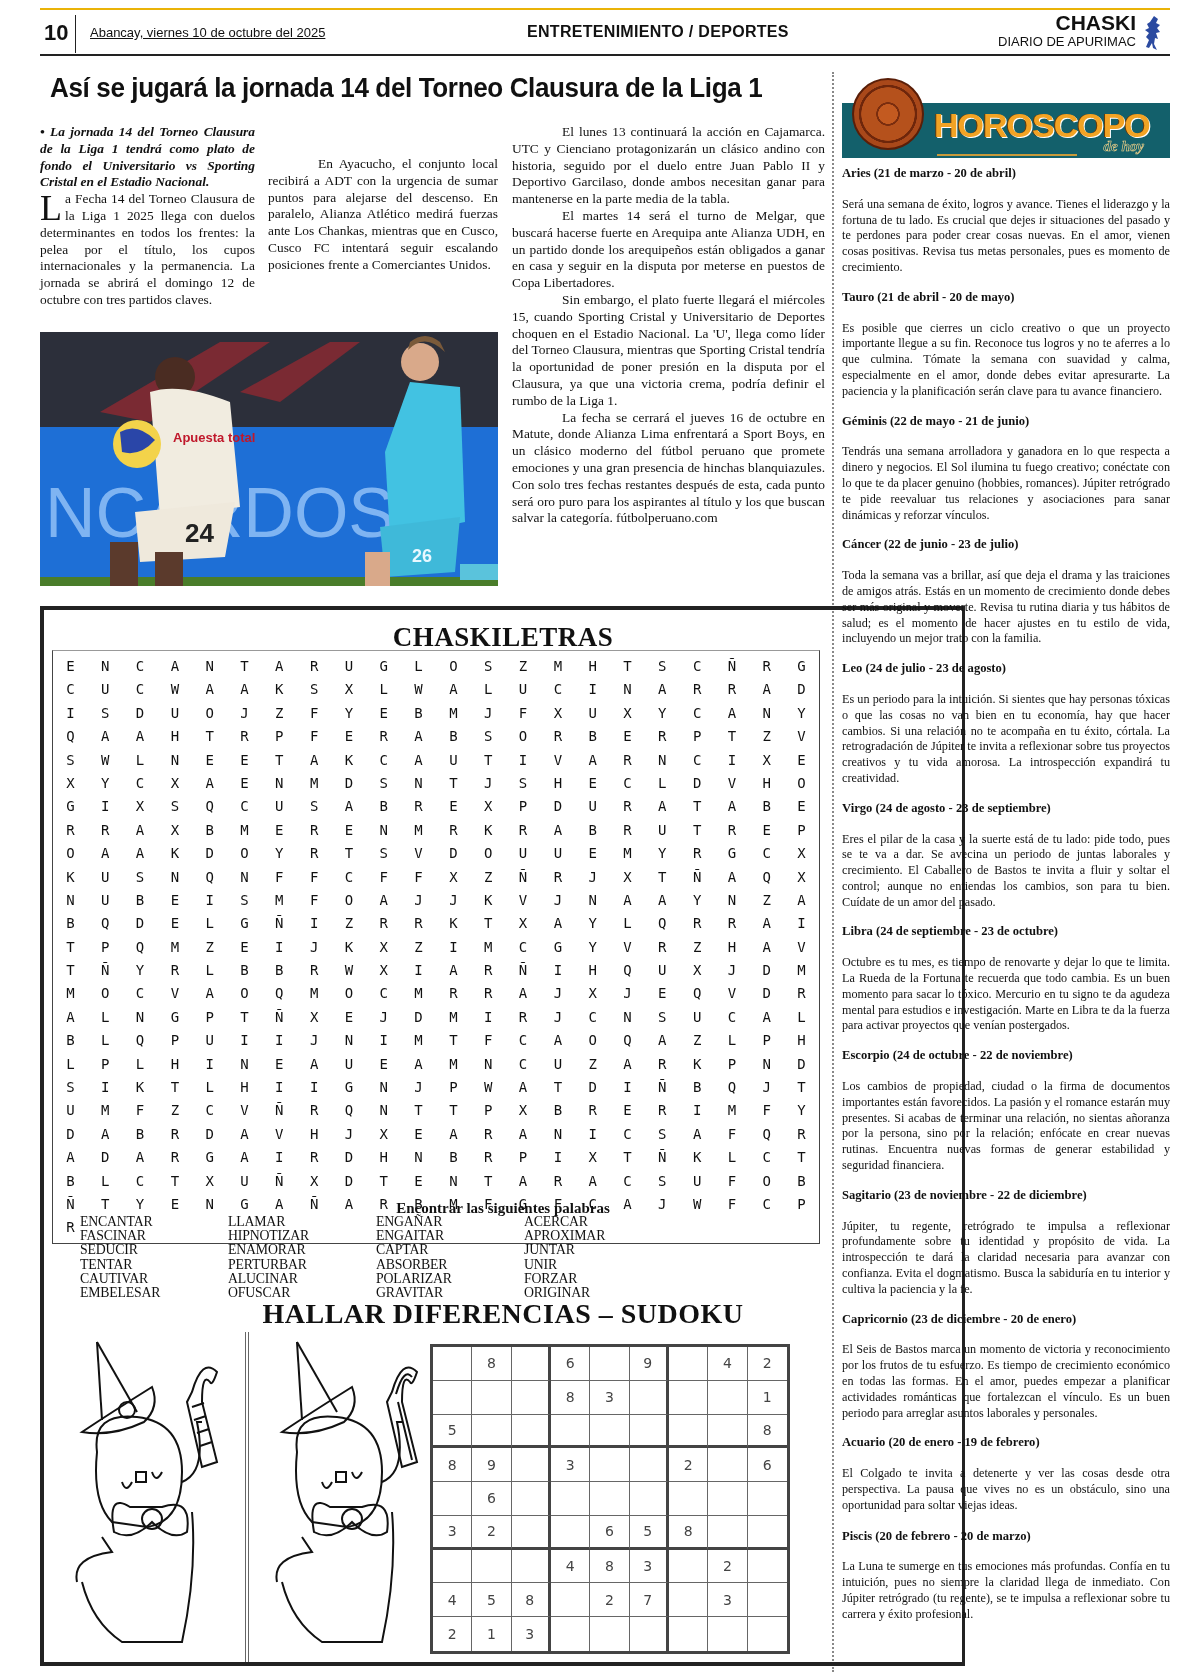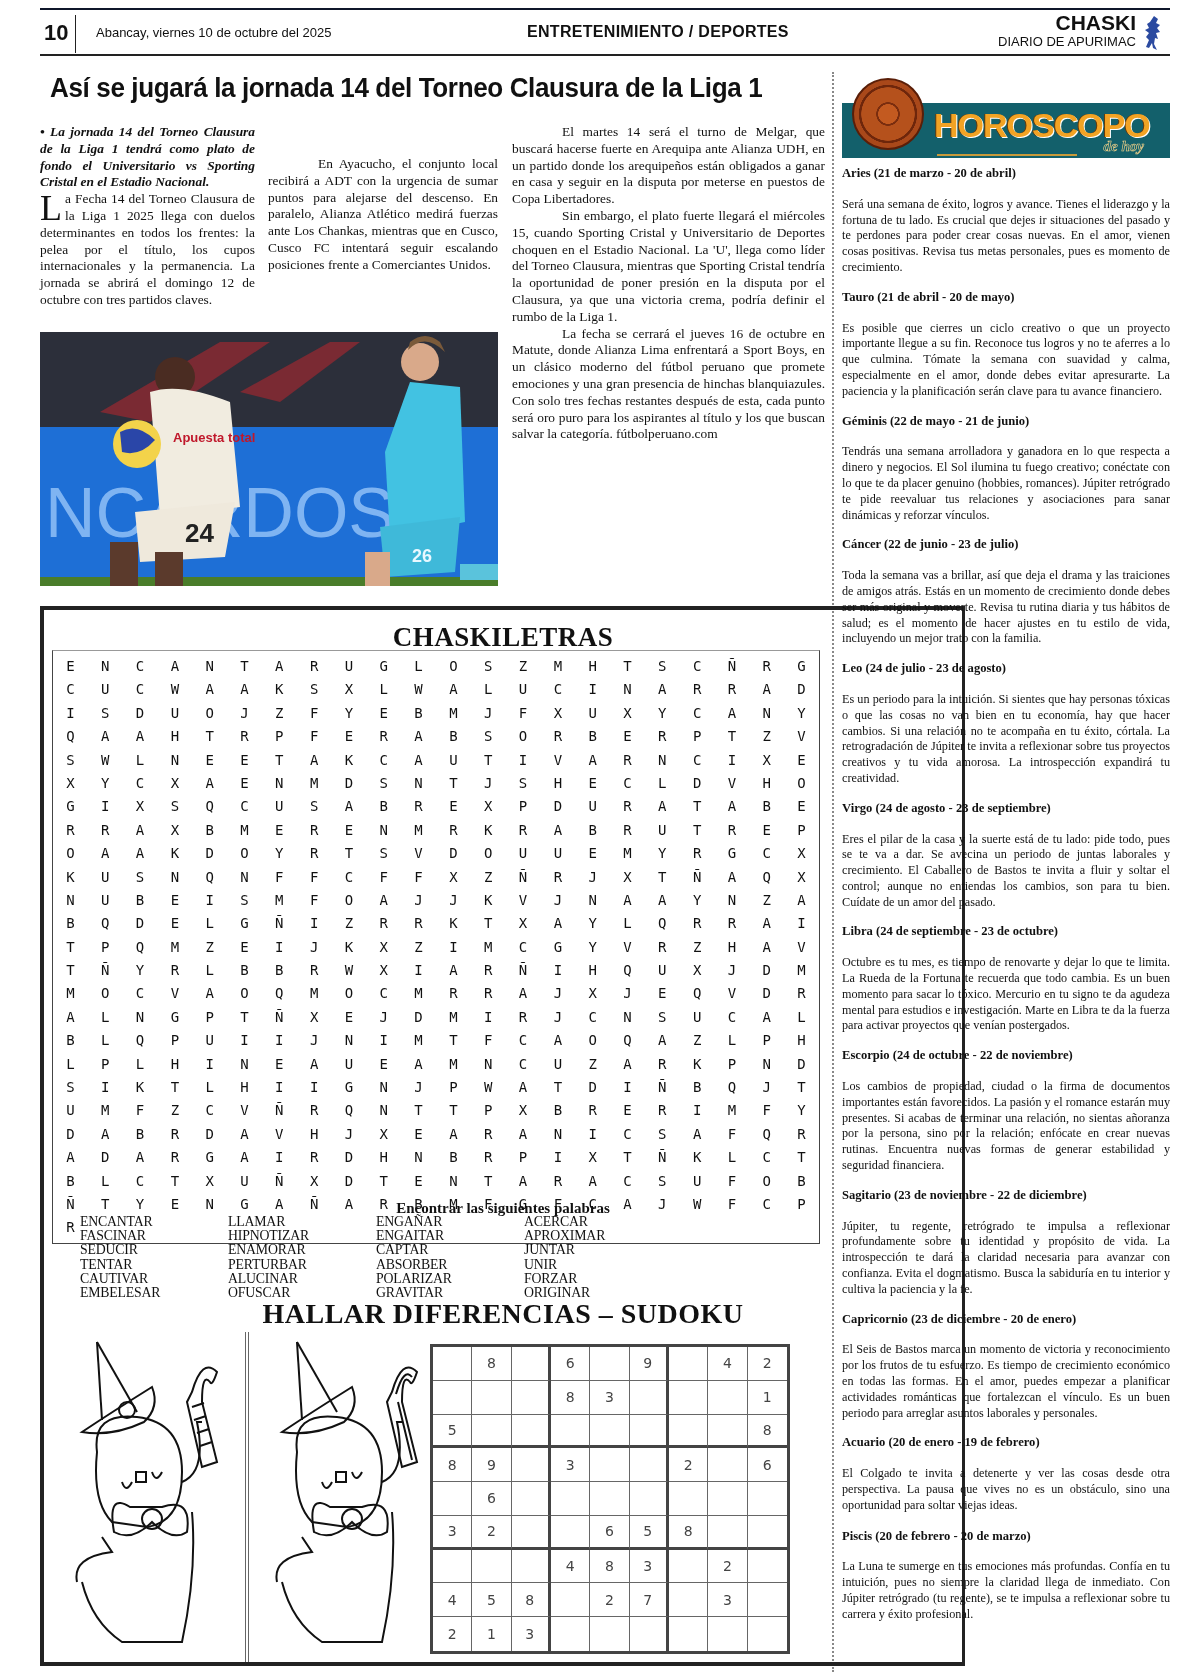--- a/index.html
+++ b/index.html
@@ -1,23 +1,23 @@
 <!DOCTYPE html>
 <html><head>
 <meta charset="utf-8">
 <style>
   * { box-sizing: border-box; margin: 0; padding: 0; }
   html, body { width: 1200px; height: 1675px; background: #fff; overflow: hidden; }
   body { font-family: "Liberation Serif", "DejaVu Serif", serif; color: #111; position: relative; }
 
   
-  .masthead { position: absolute; left: 40px; top: 8px; width: 1130px; height: 48px; border-top: 2px solid #0f172a; border-bottom: 2px solid #222; }
+  .masthead { position: absolute; left: 40px; top: 8px; width: 1130px; height: 48px; border-top: 2px solid #eab308; border-bottom: 2px solid #222; }
   .page-num { position: absolute; left: 4px; top: 10px; font: bold 22px "Liberation Sans", sans-serif; }
   .mh-divider { position: absolute; left: 35px; top: 5px; width: 1px; height: 38px; background: #222; }
-  .dateline { position: absolute; left: 56px; top: 15px; font: 13px "Liberation Sans", sans-serif; }
+  .dateline { position: absolute; left: 50px; top: 15px; font: 13px "Liberation Sans", sans-serif; text-decoration: underline; }
   .section { position: absolute; left: 487px; top: 13px; font: bold 16px "Liberation Sans", sans-serif; letter-spacing: .3px; text-align: center; }
   .brand { position: absolute; right: 34px; top: 2px; text-align: right; font-family: "Liberation Sans", sans-serif; line-height: 1; }
   .brand .name { font-weight: bold; font-size: 21px; }
   .brand .sub { font-size: 13px; margin-top: 2px; }
   .brand-logo { position: absolute; right: 2px; top: 3px; width: 28px; height: 40px; }
 
   
   .headline { position: absolute; left: 50px; top: 72px; width: 775px; font: bold 28px "Liberation Sans", sans-serif; letter-spacing: -.4px; transform: scaleX(.93); transform-origin: left; white-space: nowrap; }
   .col { position: absolute; font-size: 13.4px; line-height: 16.8px; text-align: justify; hyphens: auto; }
   .col1 { left: 40px; top: 124px; width: 215px; }
@@ -86,20 +86,21 @@
 <h1 class="headline">Así se jugará la jornada 14 del Torneo Clausura de la Liga 1</h1>
 
 <div class="col col1">
   <p class="lede">• La jornada 14 del Torneo Clausura de la Liga 1 tendrá como plato de fondo el Universitario vs Sporting Cristal en el Estadio Nacional.</p>
   <p><span class="dropcap">L</span><span>a Fecha 14 del Torneo Clausura de la Liga 1 2025 llega con duelos determinantes en todos los frentes: la pelea por el título, los cupos internacionales y la permanencia. La jornada se abrirá el domingo 12 de octubre con tres partidos claves.</span></p>
 </div>
 <div class="col col2">
   <p style="margin-top:32px" class="indent">En Ayacucho, el conjunto local recibirá a ADT con la urgencia de sumar puntos para alejarse del descenso. En paralelo, Alianza Atlético medirá fuerzas ante Los Chankas, mientras que en Cusco, Cusco FC intentará seguir escalando posiciones frente a Comerciantes Unidos.</p>
 </div>
 <div class="col col3">
+  <p class="indent">El lunes 13 continuará la acción en Cajamarca. UTC y Cienciano protagonizarán un clásico andino con historia, seguido por el duelo entre Juan Pablo II y Deportivo Garcilaso, donde ambos necesitan ganar para mantenerse en la parte media de la tabla.</p>
   <p class="indent">El martes 14 será el turno de Melgar, que buscará hacerse fuerte en Arequipa ante Alianza UDH, en un partido donde los arequipeños están obligados a ganar en casa y seguir en la disputa por meterse en puestos de Copa Libertadores.</p>
   <p class="indent">Sin embargo, el plato fuerte llegará el miércoles 15, cuando Sporting Cristal y Universitario de Deportes choquen en el Estadio Nacional. La 'U', llega como líder del Torneo Clausura, mientras que Sporting Cristal tendría la oportunidad de poner presión en la disputa por el Clausura, ya que una victoria crema, podría definir el rumbo de la Liga 1.</p>
   <p class="indent">La fecha se cerrará el jueves 16 de octubre en Matute, donde Alianza Lima enfrentará a Sport Boys, en un clásico moderno del fútbol peruano que promete emociones y una gran presencia de hinchas blanquiazules. Con solo tres fechas restantes después de esta, cada punto será oro puro para los aspirantes al título y los que buscan salvar la categoría. fútbolperuano.com</p>
 </div>
 
 <div class="photo">
   <svg width="458" height="254" viewBox="0 0 458 254">
     <rect x="0" y="0" width="458" height="95" fill="#2c2f3a"></rect>
     <path d="M60 80 L180 10 L230 10 L110 90Z" fill="#7a2a33"></path>
     <path d="M200 60 L290 10 L320 10 L240 70Z" fill="#7a2a33"></path>

